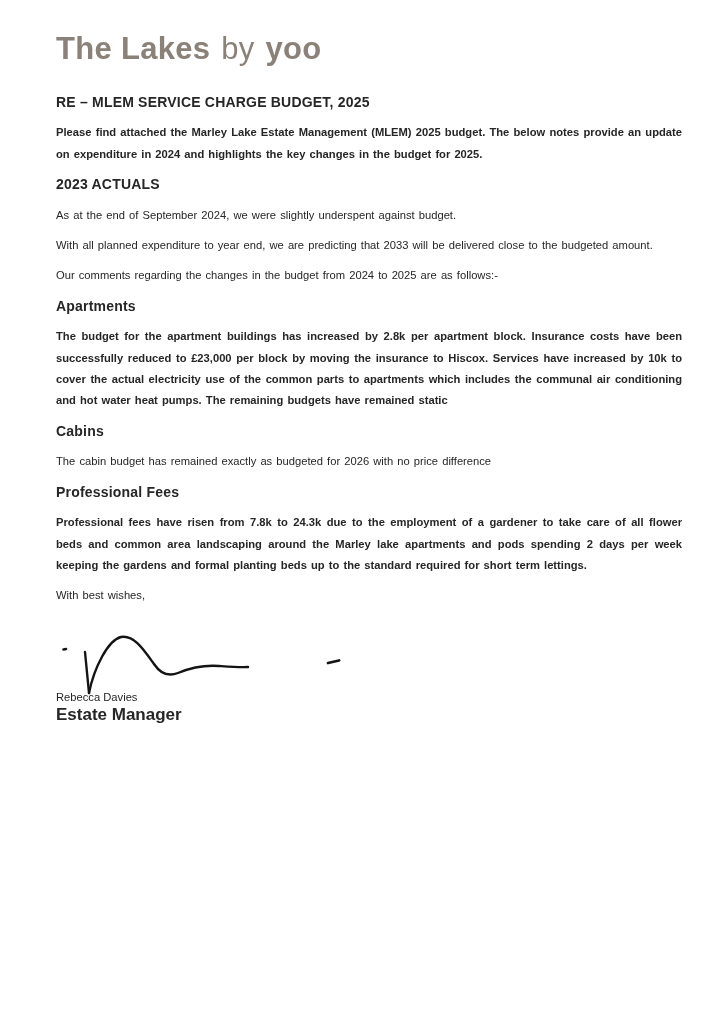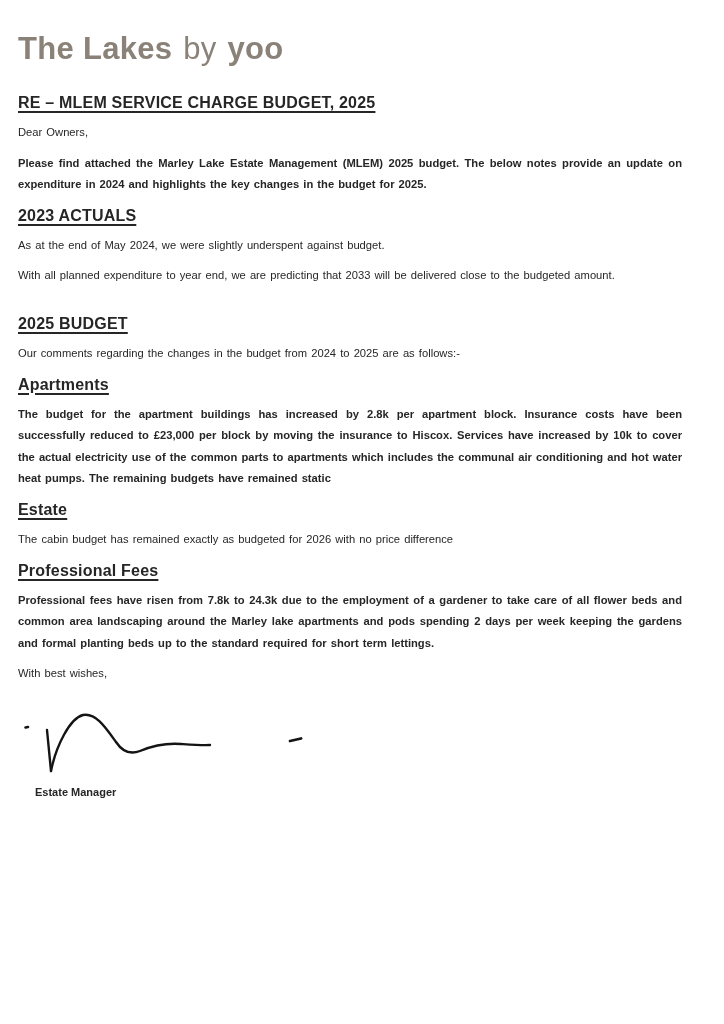--- a/index.html
+++ b/index.html
@@ -10,36 +10,35 @@
   body {
     width: 724px;
     height: 1024px;
     font-family: "Liberation Sans", sans-serif;
     overflow: hidden;
   }
   .page {
     box-sizing: border-box;
     width: 724px;
     height: 1024px;
-    padding: 32px 42px 20px 18px;
+    padding: 32px 42px 20px 56px;
     color: #262626;
   }
   .logo {
     font-size: 31px;
     color: #8a8279;
     letter-spacing: 0.3px;
     margin: 0 0 26px 0;
     line-height: 34px;
   }
   .logo .lg-bold { font-weight: bold; }
   .logo .lg-light { font-weight: normal; padding: 0 2px; }
   .subject, .sec-heading {
-    font-size: 16px;
+    font-size: 14px;
     font-weight: bold;
-    text-decoration: underline;
     text-decoration-thickness: 1.6px;
     text-underline-offset: 2.5px;
     letter-spacing: 0.2px;
     margin: 0 0 9px 0;
     line-height: 21.4px;
   }
   p.body-text {
     font-size: 11.2px;
     line-height: 21.4px;
     margin: 0 0 9px 0;
@@ -50,60 +49,58 @@
   .signature-block {
     margin: 4px 0 -14px 0;
     height: 86px;
   }
   .signer-name {
     font-size: 11.2px;
     line-height: 18px;
     margin: 0;
   }
   .signer-title {
-    font-size: 11px;
+    font-size: 17px;
     font-weight: bold;
     line-height: 18px;
-    margin: 17px;
+    margin: 0;
   }
 </style>
 </head>
 <body>
 
 <div class="page">
 
   <div class="logo">
     <span class="lg-bold">The Lakes</span>
     <span class="lg-light">by</span>
     <span class="lg-bold">yoo</span>
   </div>
 
   <div class="subject">RE – MLEM SERVICE CHARGE BUDGET, 2025</div>
 
-  <p class="body-text">Dear Owners,</p>
 
   <p class="body-text just">Please find attached the Marley Lake Estate Management (MLEM) 2025 budget. The below notes provide an update on expenditure in 2024 and highlights the key changes in the budget for 2025.</p>
 
   <div class="sec-heading">2023 ACTUALS</div>
 
 
-  <p class="body-text">As at the end of May 2024, we were slightly underspent against budget.</p>
+  <p class="body-text">As at the end of September 2024, we were slightly underspent against budget.</p>
 
   <p class="body-text">With all planned expenditure to year end, we are predicting that 2033 will be delivered close to the budgeted amount.</p>
 
-  <div class="sec-heading gap-before">2025 BUDGET</div>
 
 
   <p class="body-text">Our comments regarding the changes in the budget from 2024 to 2025 are as follows:-</p>
 
   <div class="sec-heading">Apartments</div>
 
   <p class="body-text just">The budget for the apartment buildings has increased by 2.8k per apartment block.  Insurance costs have been successfully reduced to £23,000 per block by moving the insurance to Hiscox.  Services have increased by 10k to cover the actual electricity use of the common parts to apartments which includes the communal air conditioning and hot water heat pumps. The remaining budgets have remained static</p>
 
-  <div class="sec-heading">Estate</div>
+  <div class="sec-heading">Cabins</div>
 
   <p class="body-text">The cabin budget has remained exactly as budgeted for 2026 with no price difference</p>
 
   <div class="sec-heading">Professional Fees</div>
 
   <p class="body-text just">Professional fees have risen from 7.8k to 24.3k due to the employment of a gardener to take care of all flower beds and common area landscaping around the Marley lake apartments and pods spending 2 days per week keeping the gardens and formal planting beds up to the standard required for short term lettings.</p>
 
 
   <p class="body-text">With best wishes,</p>
 
@@ -111,15 +108,16 @@
     <svg width="340" height="86" viewBox="0 0 340 86" xmlns="http://www.w3.org/2000/svg">
       <g stroke="#141414" fill="none" stroke-linecap="round" stroke-linejoin="round">
         <path d="M7.5,33.5 L10,33" stroke-width="2.6"></path>
         <path d="M29,36 L33,77" stroke-width="2.4"></path>
         <path d="M33,77 C38,52 52,24 65,21 C78,18.5 88,34 98,48 C104,57 112,61 122,57 C134,52 150,49 163,50 C172,50.6 184,51.5 192,51" stroke-width="2.4"></path>
         <path d="M272,47 L283,44.5" stroke-width="2.8"></path>
       </g>
     </svg>
   </div>
 
+  <p class="signer-name">Rebecca Davies</p>
   <p class="signer-title">Estate Manager</p>
 
 </div>
 
 </body></html>

